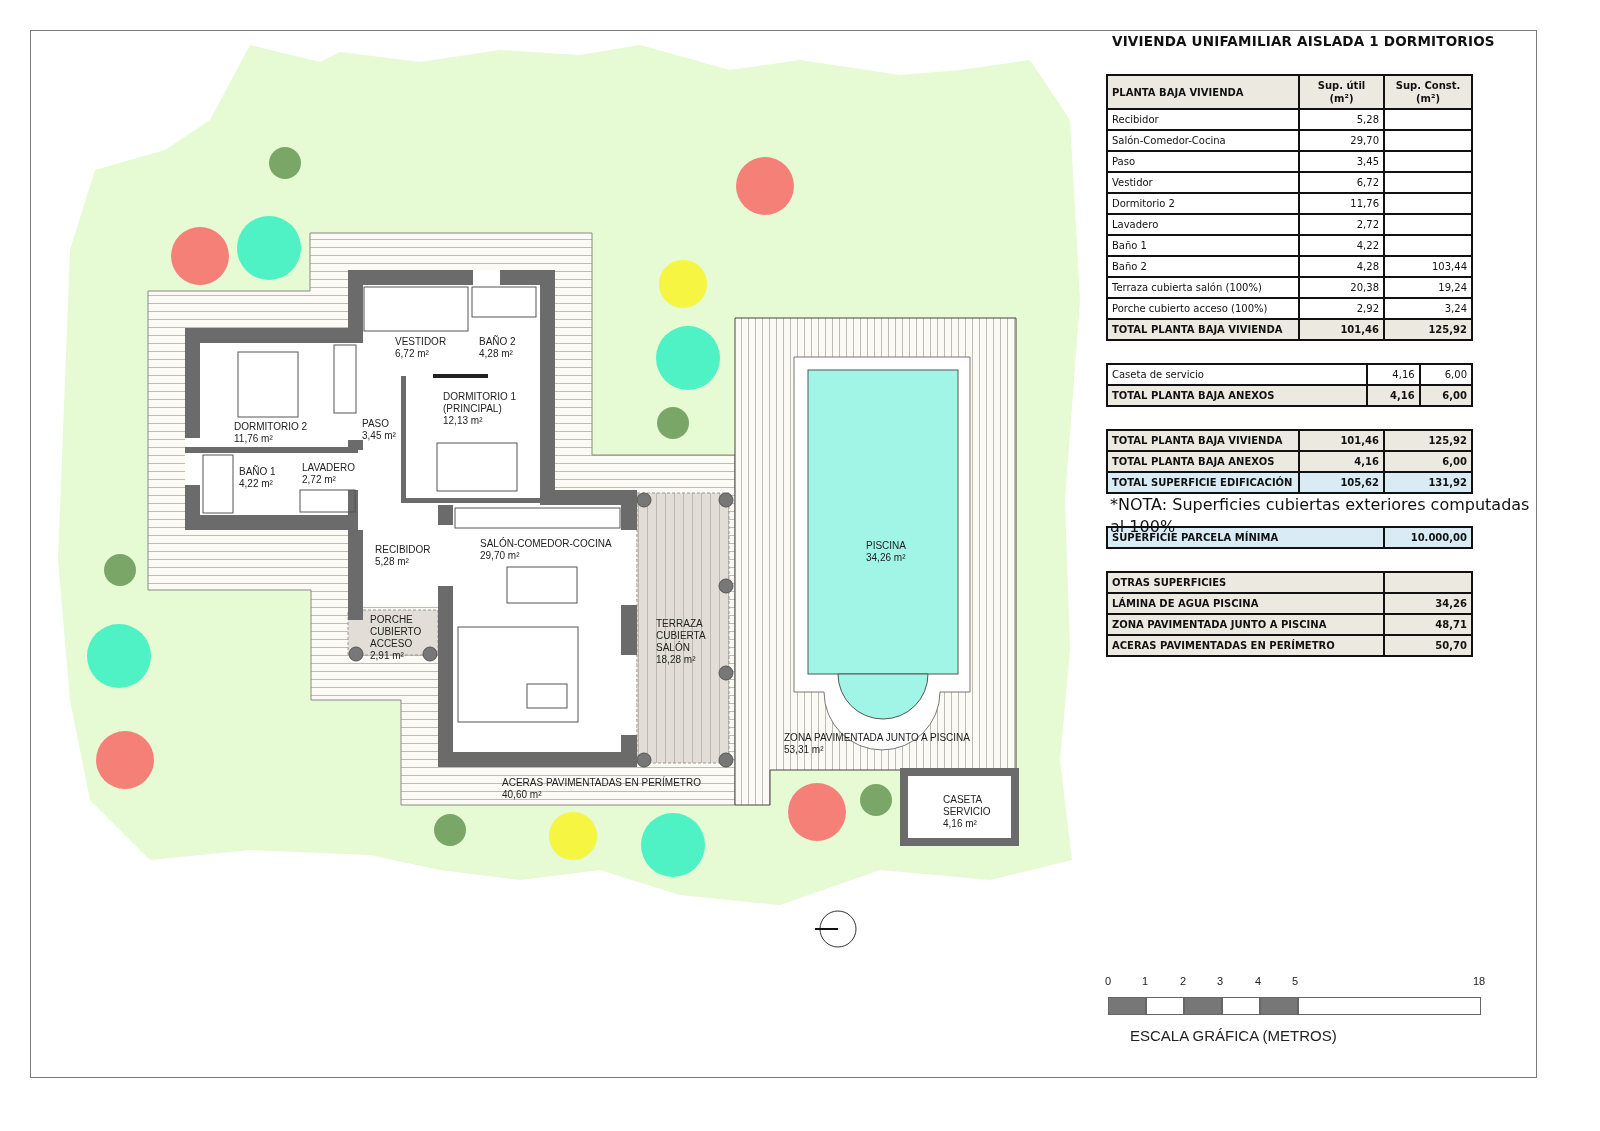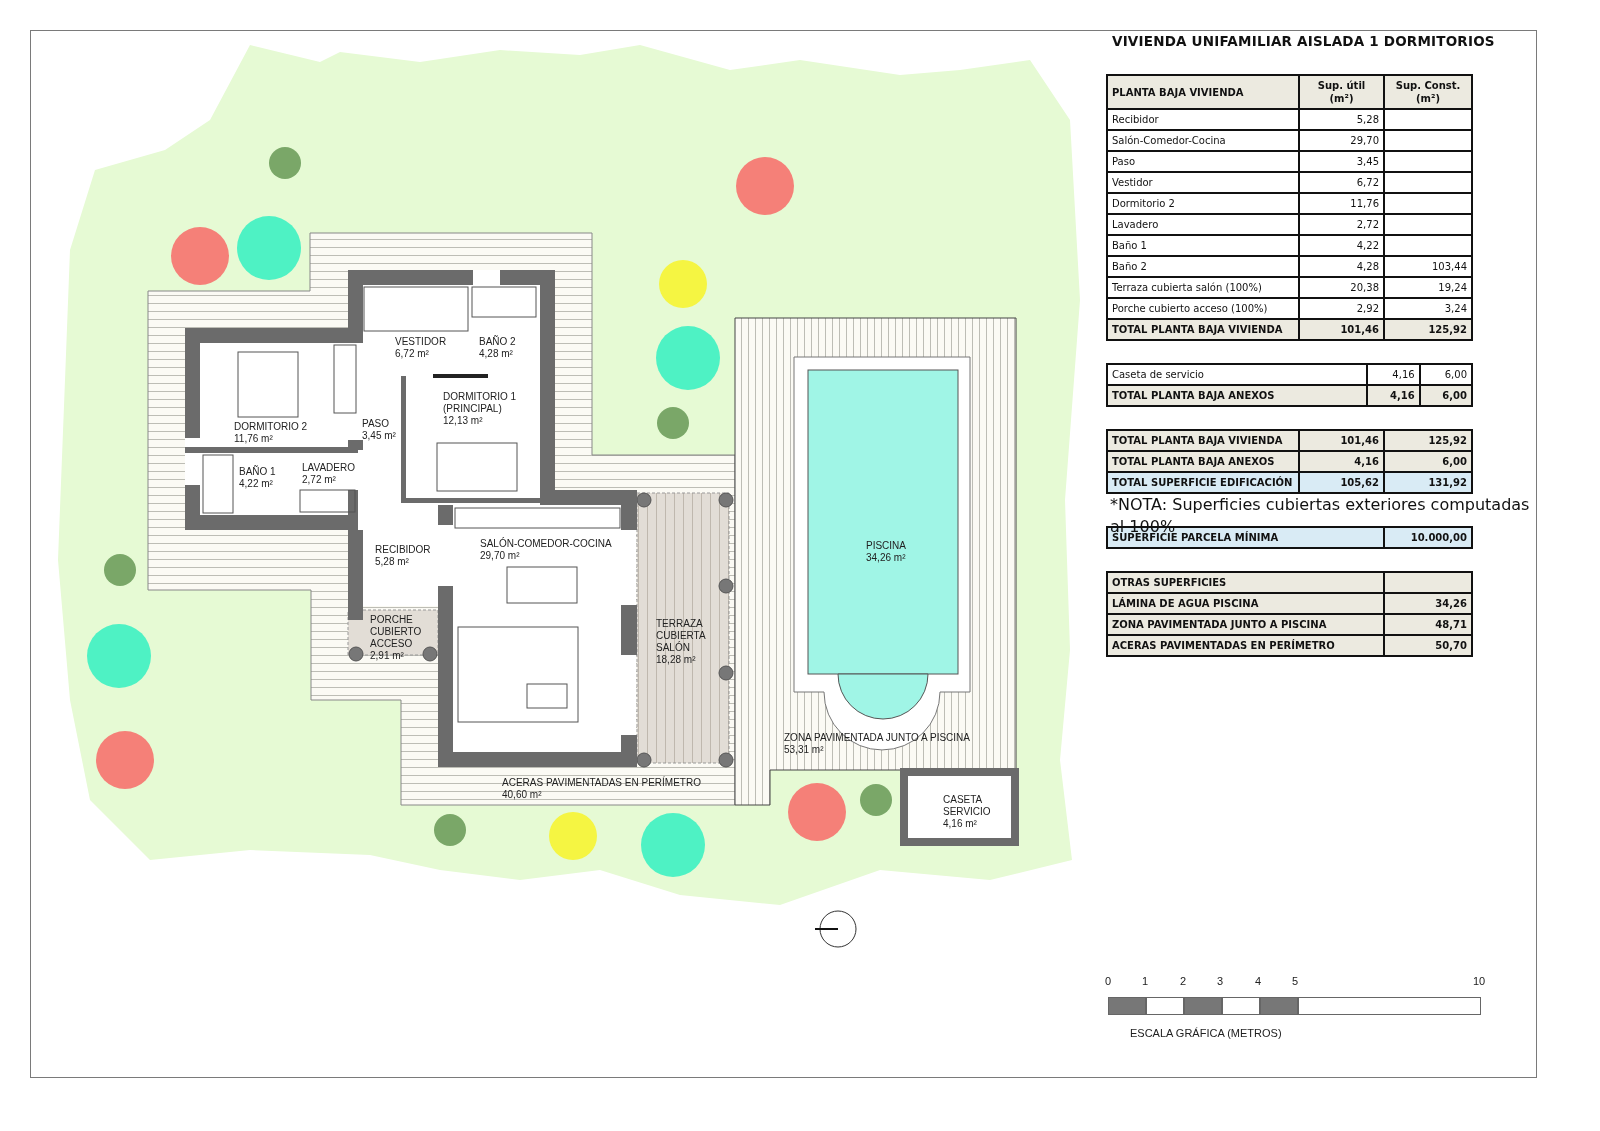--- a/index.html
+++ b/index.html
@@ -14,21 +14,21 @@
   table.t td.n{text-align:right;}
   table.t tr.h td{background:#eceae0;font-weight:bold;height:32px;}
   table.t tr.h td.n{text-align:center;line-height:13px;}
   table.t tr.tot td{background:#eceae0;font-weight:bold;}
   table.t tr.blue td{background:#d9ebf5;font-weight:bold;}
   .gap{height:22px;}
   .note{font-size:16px;height:22px;line-height:22px;padding-left:4px;}
   #scale{position:absolute;left:1100px;top:975px;width:400px;height:70px;font-family:"Liberation Sans",sans-serif;}
   #scale .tick{position:absolute;top:0;font-size:11px;color:#222;}
   #scale .seg{position:absolute;top:22px;height:18px;border:1px solid #666;box-sizing:border-box;}
-  #scale .caption{position:absolute;top:52px;left:6px;font-size:11px;color:#222;padding-left:24px;}
+  #scale .caption{position:absolute;top:52px;left:6px;font-size:15px;color:#222;padding-left:24px;}
 </style>
 </head>
 <body>
 
 <div id="frame"></div>
 
 <svg id="plan" viewBox="0 0 1600 1131" xmlns="http://www.w3.org/2000/svg">
   <defs>
     <pattern id="hlines" width="8" height="8" patternUnits="userSpaceOnUse">
       <rect width="8" height="8" fill="#fbfaf4"></rect>
@@ -316,21 +316,21 @@
     </table>
 </div>
 
 <div id="scale">
   <span class="tick" style="left:5px">0</span>
   <span class="tick" style="left:42px">1</span>
   <span class="tick" style="left:80px">2</span>
   <span class="tick" style="left:117px">3</span>
   <span class="tick" style="left:155px">4</span>
   <span class="tick" style="left:192px">5</span>
-  <span class="tick" style="left:373px">10</span>
+  <span class="tick" style="left:373px">18</span>
   <div class="seg" style="left:8px;width:38px;background:#777"></div>
   <div class="seg" style="left:46px;width:38px;background:#fff"></div>
   <div class="seg" style="left:84px;width:38px;background:#777"></div>
   <div class="seg" style="left:122px;width:38px;background:#fff"></div>
   <div class="seg" style="left:160px;width:38px;background:#777"></div>
   <div class="seg" style="left:198px;width:183px;background:#fff"></div>
   <span class="caption">ESCALA GRÁFICA (METROS)</span>
 </div>
 
 </body></html>

